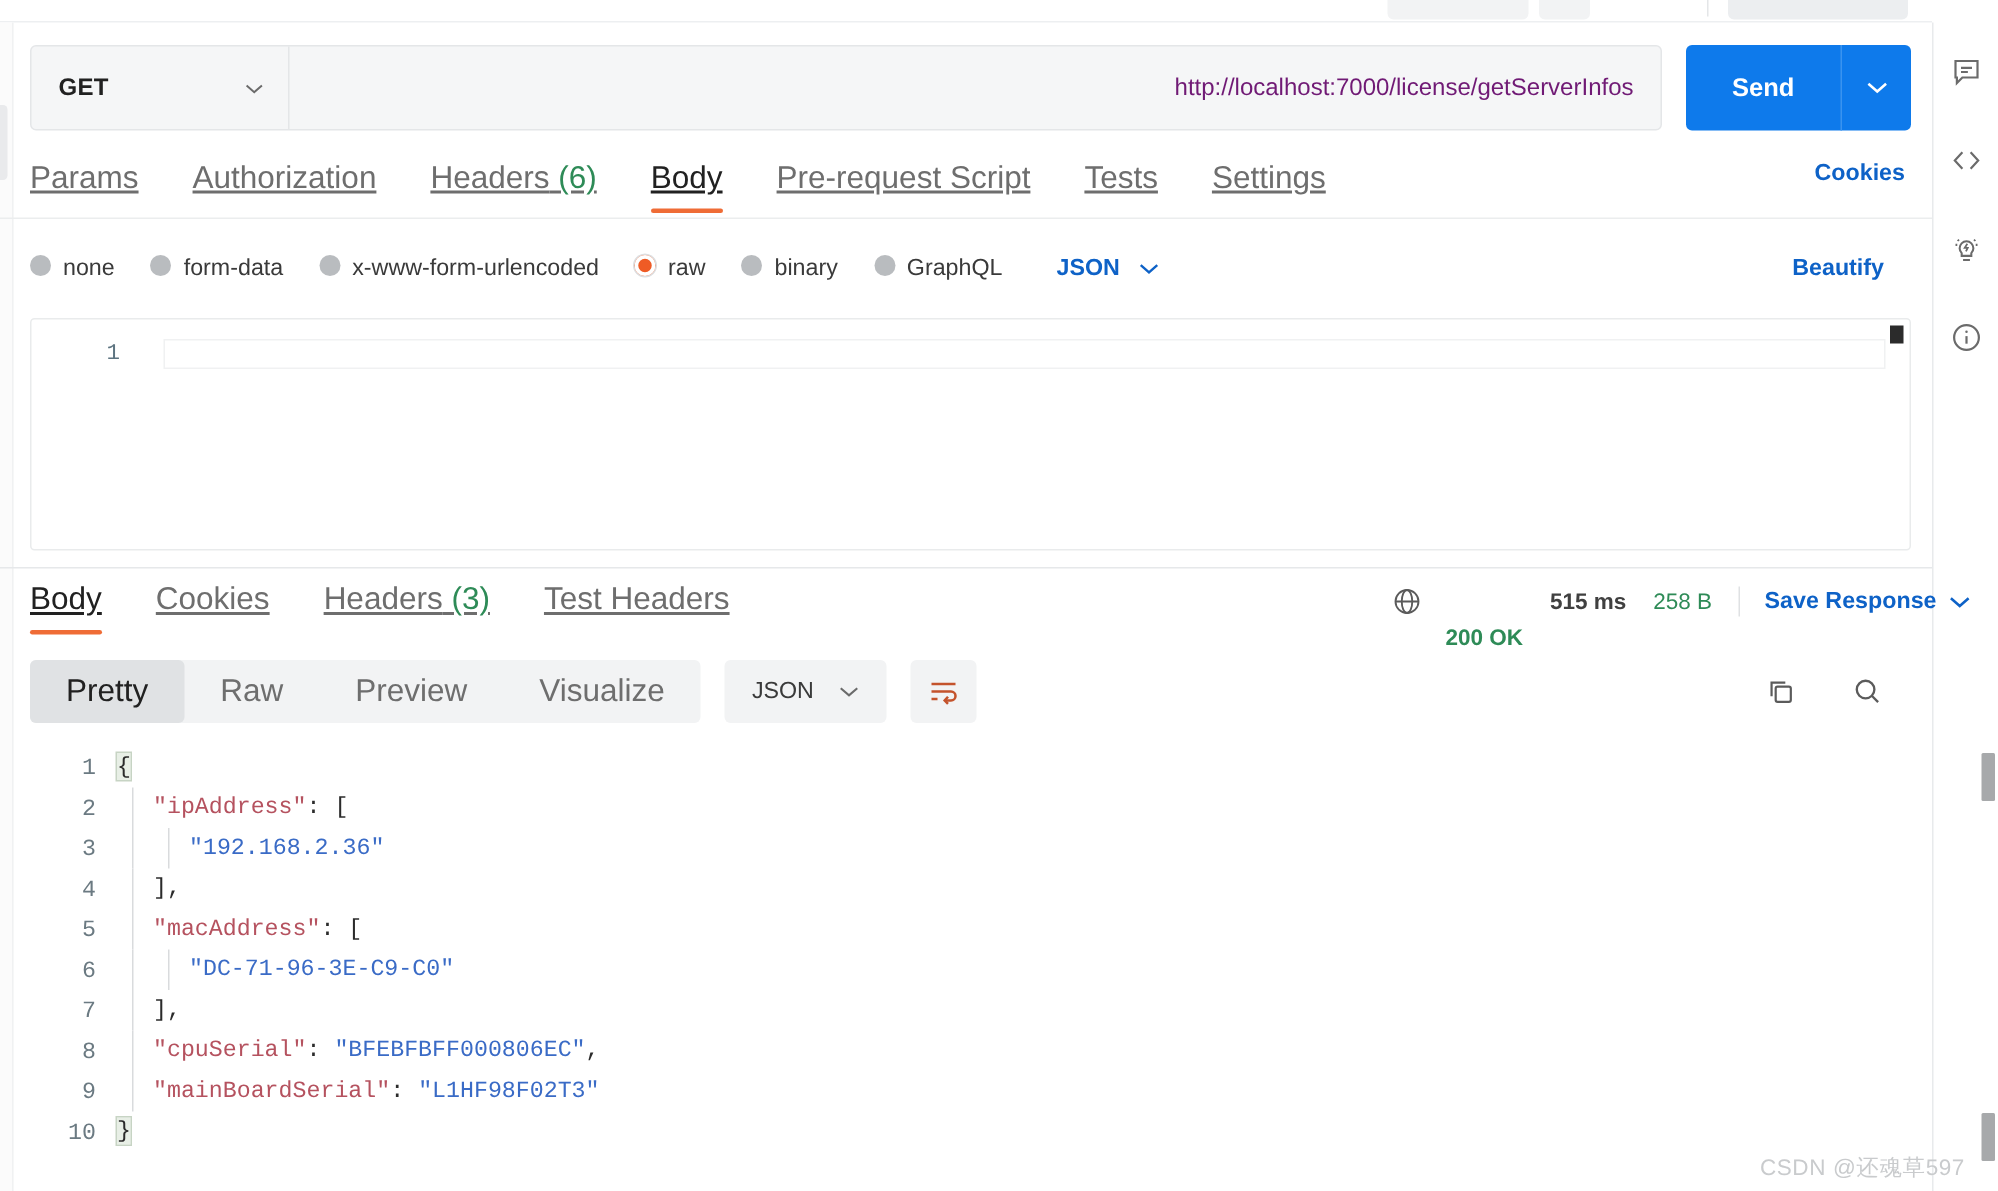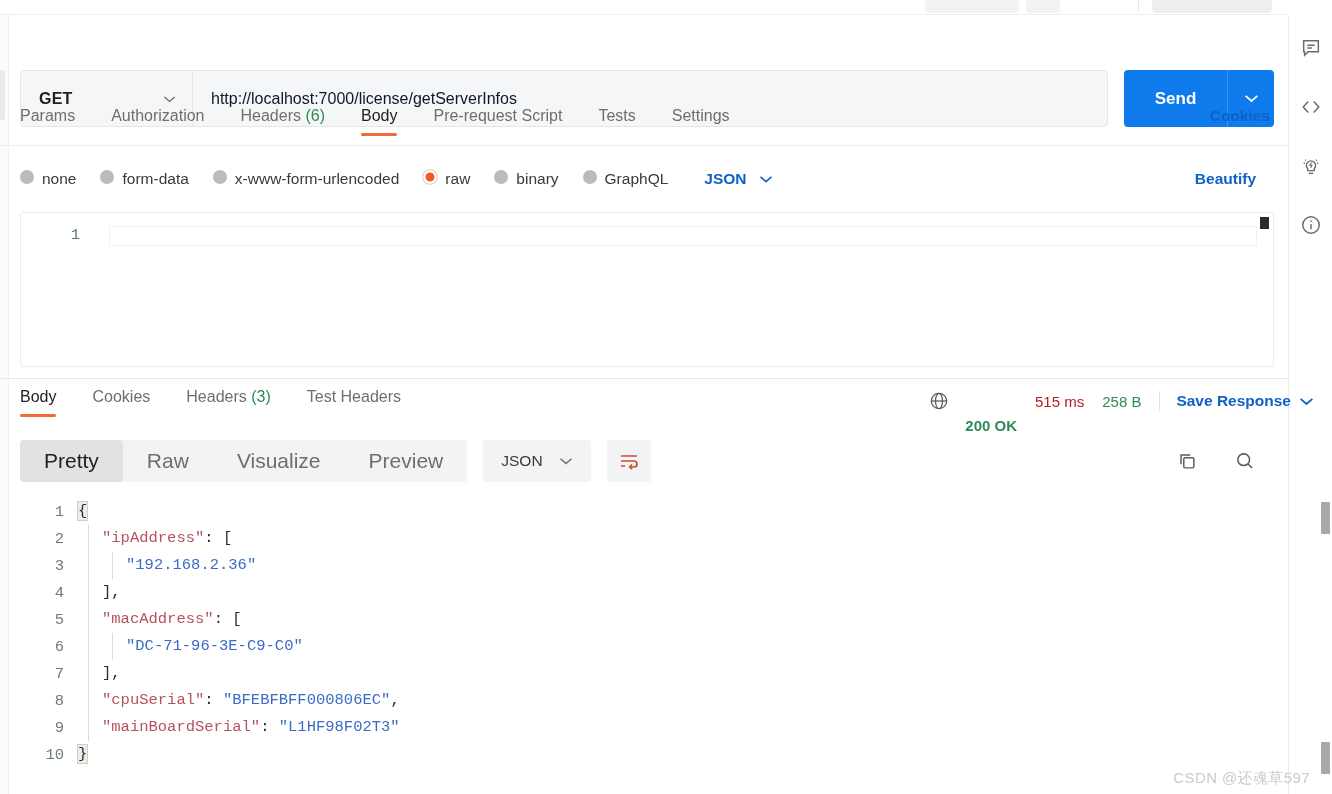--- a/index.html
+++ b/index.html
@@ -37,37 +37,38 @@
 
   
   .right-rail {
     position: absolute; right: 0; top: 15px; width: 44px; height: 779px;
     background: #fff; border-left: 1px solid #e8eaec;
     display: flex; flex-direction: column; align-items: center; padding-top: 22px; gap: 37px;
   }
   .rail-ico { width: 22px; height: 22px; color: #6b6b6b; cursor: pointer; display:block; }
 
   
-  .req-bar { position: absolute; left: 20px; top: 30px; width: 1254px; height: 57px; margin-top: 40px; }
+  .req-bar { position: absolute; left: 20px; top: 30px; width: 1254px; height: 57px; }
   .url-group {
     position: absolute; left: 0; top: 0; width: 1088px; height: 57px;
     background: #f5f6f7; border: 1px solid #e4e6e8; border-radius: 4px;
     display: flex; align-items: center;
   }
   .method {
     width: 172px; height: 100%; display: flex; align-items: center;
     justify-content: space-between; padding: 0 16px 0 18px;
     border-right: 1px solid #e4e6e8; cursor: pointer;
   }
   .method-label { font-size: 16px; color: #212121; font-weight: 600; letter-spacing: .2px; }
   .chev { width: 13px; height: 8px; }
   .url-input {
     flex: 1; height: 100%; border: 0; background: transparent; outline: none;
-    font-family: "Liberation Sans", sans-serif; font-size: 16px; color: #0f172a;
+    font-family: "Liberation Sans", sans-serif; font-size: 16px; color: #701a75;
     padding: 0 18px;
+    text-align: right;
   }
   .send-wrap {
     position: absolute; right: 0; top: 0; width: 150px; height: 57px;
     background: #0e7aeb; border-radius: 4px; display: flex; align-items: center;
   }
   .send-btn {
     flex: 1; height: 100%; display: flex; align-items: center; justify-content: center;
     color: #fff; font-size: 17px; font-weight: 700; cursor: pointer;
     border-right: 1px solid #3a93ef;
   }
@@ -75,22 +76,22 @@
     width: 46px; height: 100%; display: flex; align-items: center; justify-content: center;
     cursor: pointer;
   }
 
   
   .req-tabs {
     position: absolute; left: 20px; top: 107px; width: 1254px; height: 38px;
     display: flex; align-items: flex-start;
   }
   .rtab {
-    position: relative; font-size: 16px; color: #6e6e6e; cursor: pointer;
-    padding-bottom: 11px; margin-right: 36px; white-space: nowrap;
+    position: relative; font-size: 21px; color: #6e6e6e; cursor: pointer;
+    padding-bottom: 11px; margin-right: 36px; white-space: nowrap; text-decoration: underline;
   }
   .rtab.active { color: #212121; font-weight: 400; }
   .rtab.active::after {
     content: ""; position: absolute; left: 0; right: 0; bottom: 0;
     height: 3px; background: #ef6c36; border-radius: 2px;
   }
   .badge-count { color: #2e8b57; }
   .cookies-link {
     position: absolute; right: 18px; top: 0; font-size: 15.5px;
     color: #0e62c7; font-weight: 700; cursor: pointer;
@@ -138,21 +139,21 @@
   .resp-divider { position: absolute; left: 0; top: 378px; width: 1288px; height: 1px; background: #e6e8ea; }
 
   
   .resp-tabs { position: absolute; left: 20px; top: 388px; display: flex; align-items: flex-start; }
   .resp-meta {
     position: absolute; top: 388px; right: 18px; display: flex; align-items: center; height: 26px; gap: 0;
   }
   .globe { width: 20px; height: 20px; margin-right: 16px; color: #5b5b5b; }
   .meta-item { font-size: 15px; margin-right: 18px; white-space: nowrap; }
   .m-status { color: #2e8b57; font-weight: 700; margin-top: 48px; }
-  .m-time { color: #b91c1c; }
+  .m-time { color: #404040; font-weight: bold; }
   .m-size { color: #2e8b57; text-align: center; }
   .meta-div { width: 1px; height: 20px; background: #dfe1e3; margin-right: 16px; }
   .save-resp { font-size: 15.5px; color: #0e62c7; font-weight: 700; cursor: pointer; margin-right: 8px; }
 
   
   .resp-toolbar { position: absolute; left: 20px; top: 440px; width: 1254px; height: 42px; display: flex; align-items: center; }
   .seg-group { display: flex; background: #f2f3f4; border-radius: 4px; height: 42px; align-items: center; }
   .seg {
     height: 42px; display: flex; align-items: center; padding: 0 24px;
     font-size: 21px; color: #6e6e6e; cursor: pointer; border-radius: 4px;
@@ -334,22 +335,22 @@
     <span class="save-resp">Save Response</span>
     <svg width="15" height="9" viewBox="0 0 15 9" fill="none" stroke="#0e62c7" stroke-width="1.7">
         <path d="M1.6 1.8L7.5 7 13.4 1.8"></path>
       </svg>
   </div>
 
   <div class="resp-toolbar">
     <div class="seg-group" id="seg-group">
         <div class="seg active">Pretty</div>
         <div class="seg">Raw</div>
+        <div class="seg">Preview</div>
         <div class="seg">Visualize</div>
-        <div class="seg">Preview</div>
       </div>
     <div class="fmt-sel">
       <span>JSON</span>
       <svg width="14" height="8" viewBox="0 0 14 8" fill="none" stroke="#6b6b6b" stroke-width="1.4">
           <path d="M1.5 1.8L7 6.6l5.5-4.8"></path>
         </svg>
     </div>
     <div class="wrap-btn">
       <svg width="22" height="18" viewBox="0 0 22 18" fill="none" stroke="#c4532c" stroke-width="1.7">
         <path d="M3 4h16M3 9h13a3 3 0 0 1 0 6h-4M3 14h4"></path>

